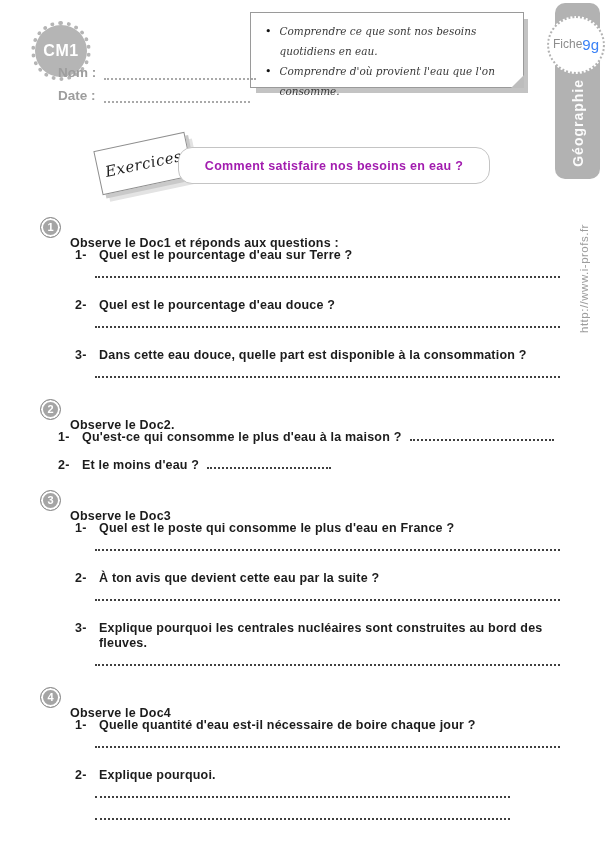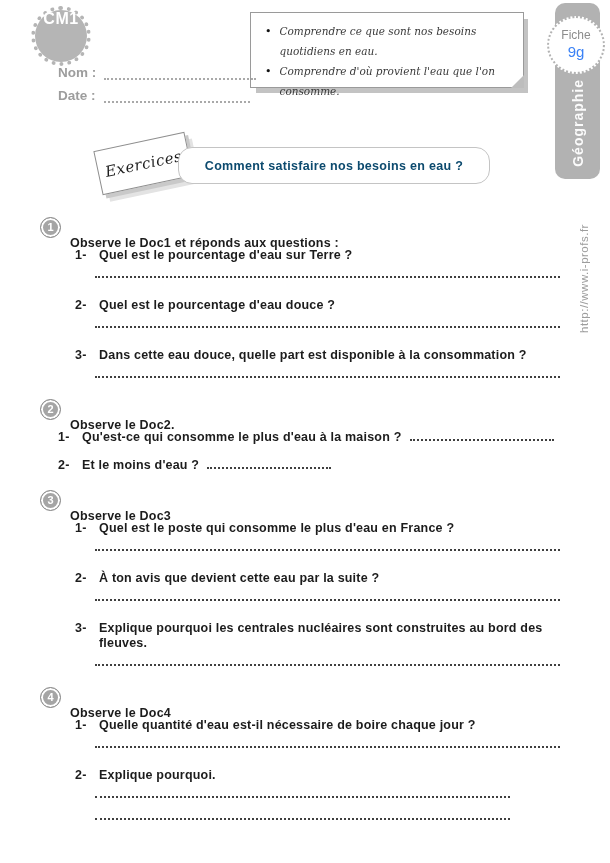--- a/index.html
+++ b/index.html
@@ -1,23 +1,23 @@
 <!DOCTYPE html>
 <html><head>
 <meta charset="utf-8">
 <style>
   * { margin:0; padding:0; box-sizing:border-box; }
   html,body { width:610px; height:863px; background:#ffffff; overflow:hidden;
               font-family:"Liberation Sans", sans-serif; }
   .page { position:relative; width:610px; height:863px; background:#fff; }
 
   
-  .cm1-badge { position:absolute; left:31px; top:6px; width:60px; height:60px;
+  .cm1-badge { position:absolute; left:31px; top:21px; width:60px; height:60px;
     border-radius:50%; background:#b5b5b5; background-clip:padding-box;
-    border:4px dotted #b5b5b5; display:flex; align-items:flex-start; justify-content:center;
+    border:4px dotted #b5b5b5; display:flex; align-items:center; justify-content:center;
     color:#fff; font-weight:bold; font-size:16px; letter-spacing:.5px; }
 
   .obj-note { position:absolute; left:250px; top:12px; width:274px; height:76px;
     background:#fff; border:1px solid #9a9a9a;
     box-shadow:5px 6px 0 -1px #c3c3c3; padding:9px 8px 0 14px; }
   .obj-note::after { content:""; position:absolute; right:-1px; bottom:-1px;
     border-style:solid; border-width:0 0 13px 13px;
     border-color:transparent transparent #bdbdbd transparent; }
   .obj-list { list-style:none; }
   .obj-list li { display:flex; gap:8px; font-family:"DejaVu Serif", serif;
@@ -25,21 +25,21 @@
   .obj-list li::before { content:"•"; font-style:normal; color:#111; font-size:11px; }
 
   .side-tab { position:absolute; right:10px; top:3px; width:45px; height:176px;
     background:#b2b2b2; border-radius:10px; display:flex; align-items:flex-end;
     justify-content:center; padding-bottom:12px; }
   .side-tab .vtxt { writing-mode:vertical-rl; transform:rotate(180deg);
     color:#fff; font-weight:bold; font-size:14px; letter-spacing:1px; opacity:.95; }
 
   .fiche-badge { position:absolute; right:5px; top:16px; width:58px; height:58px;
     border-radius:50%; background:#fff; border:2px dotted #b3b3b3;
-    display:flex; flex-direction:column; align-items:center; justify-content:center;
+    display:flex; align-items:center; justify-content:center;
     line-height:1.15; }
   .fiche-badge .f1 { color:#8d8d8d; font-size:12px; }
   .fiche-badge .f2 { color:#3b82f6; font-size:15px; font-weight:normal; }
 
   .url-vert { position:absolute; right:20px; top:188px; height:145px;
     writing-mode:vertical-rl; transform:rotate(180deg);
     color:#9d9d9d; font-size:11.5px; letter-spacing:.5px; }
 
   .id-row { position:absolute; left:58px; display:flex; align-items:flex-end; gap:8px;
     color:#9d9d9d; font-size:13.5px;font-weight:bold; }
@@ -50,21 +50,21 @@
   
   .exo-note { position:absolute; left:97px; top:141px; width:93px; height:45px;
     background:#fff; border:1px solid #8f8f8f; transform:rotate(-12deg);
     box-shadow:3px 4px 0 #c9c9c9, 6px 8px 0 #e3e3e3;
     display:flex; align-items:center; justify-content:center; }
   .exo-note span { font-family:"DejaVu Serif", serif; font-style:italic;
     font-size:15px; color:#1d1d1d; letter-spacing:.5px; }
   .exo-title { position:absolute; left:178px; top:147px; width:312px; height:37px;
     border:1px solid #c4c4c4; border-radius:14px; background:#fff;
     display:flex; align-items:center; justify-content:center;
-    color:#0c4a6e; font-weight:bold; font-size:12.5px; letter-spacing:.3px; }
+    color:#a21caf; font-weight:bold; font-size:12.5px; letter-spacing:.3px; }
 
   
   .content { position:absolute; left:40px; top:216px; right:50px; }
   .section { margin-bottom:16px; }
   .sec-header { display:flex; align-items:center; gap:9px; height:22px; margin-bottom:10px; }
   .sec-num { flex:0 0 auto; width:21px; height:21px; border-radius:50%;
     background:#a5a5a5; border:1px solid #8a8a8a; box-shadow:inset 0 0 0 2px #fff;
     color:#fff; font-weight:bold; font-size:11px;
     display:flex; align-items:center; justify-content:center; }
   .sec-title { font-weight:bold; font-size:12.5px; color:#1c1c1c; letter-spacing:.2px;margin-top:32px; }

